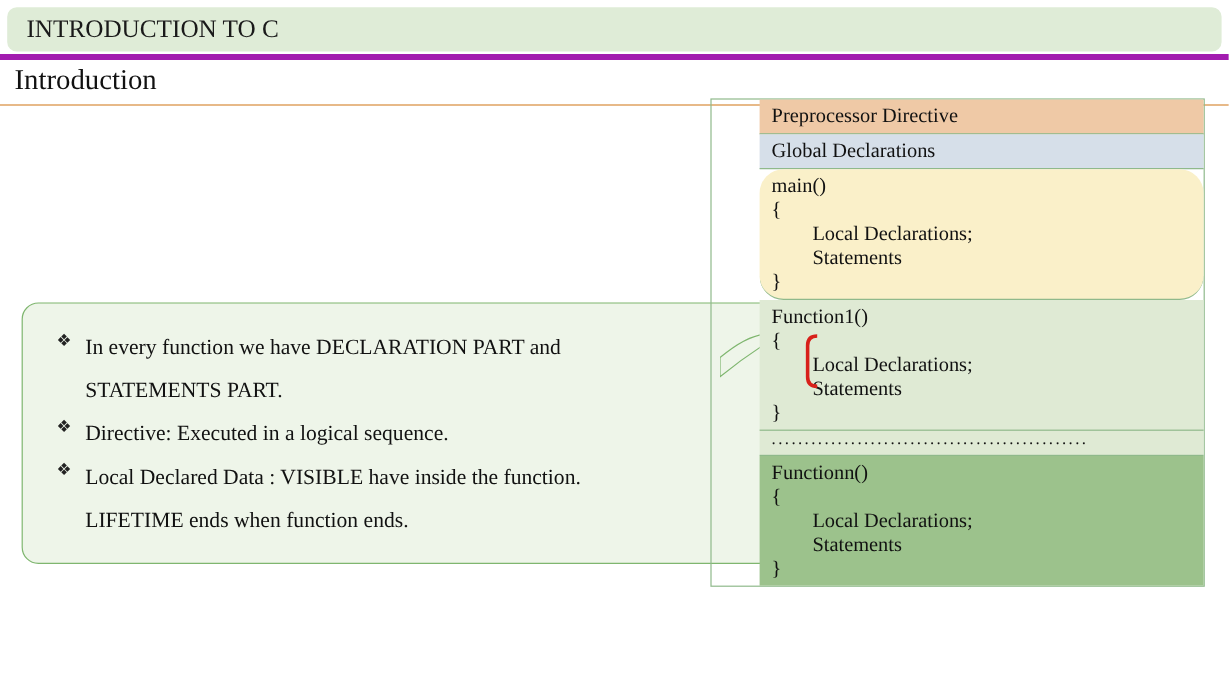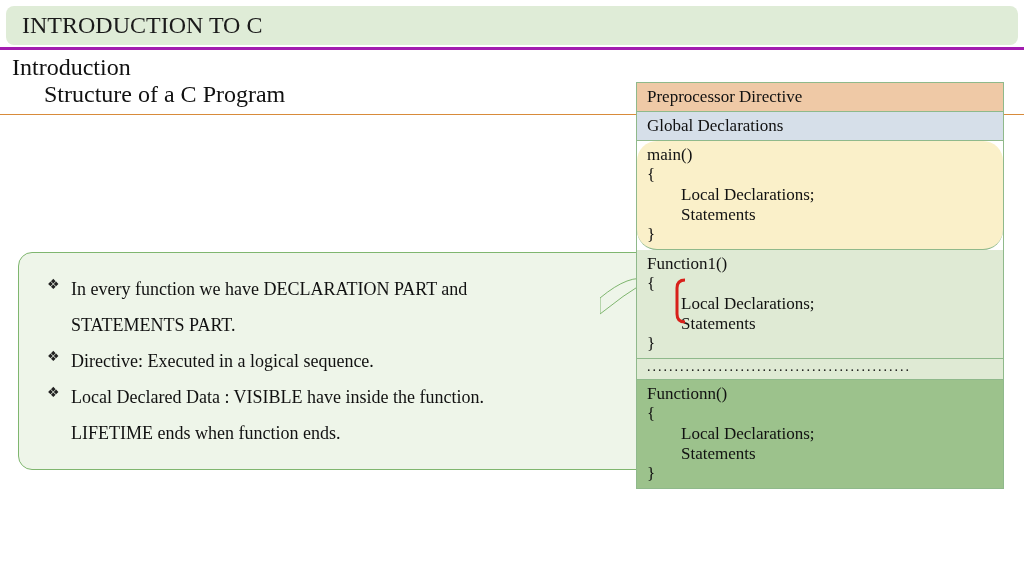--- a/index.html
+++ b/index.html
@@ -9,25 +9,25 @@
     font-family: "Times New Roman", Times, serif;
     background: #fff;
     position: relative;
     overflow: hidden;
   }
   .title-bar {
     background: #dfecd7;
     border-radius: 8px;
     padding: 6px 16px;
     margin: 6px 6px 0 6px;
-    font-size: 24px;
+    font-size: 21px;
     color: #1a1a1a;
   }
   .heading-block {
-    border-top: 3px solid #a21caf;
+    border-top: 5px solid #a21caf;
     border-bottom: 1px solid #d88b3a;
     margin-top: 2px;
     padding: 4px 12px 6px 12px;
   }
   .heading-block .h1 {
     font-size: 24px;
     color: #111;
   }
   .heading-block .h2 {
     font-size: 24px;
@@ -68,24 +68,25 @@
     position: absolute;
     left: 600px;
     top: 278px;
     width: 0; height: 0;
   }
   .callout-tail svg { display: block; }
   .diagram {
     position: absolute;
     right: 20px;
     top: 82px;
-    width: 368px;
+    width: 412px;
     border: 1px solid #8fb98b;
     font-size: 17px;
     color: #111;
+    padding-left: 40px;
   }
   .row {
     border-bottom: 1px solid #8fb98b;
     padding: 4px 10px;
   }
   .row:last-child { border-bottom: none; }
   .preproc { background: #efc9a6; }
   .globals { background: #d6dfe9; font-family: Liberation Serif, serif; }
   .mainfn  { background: #faf0c9; border-radius: 20px; }
   .fn1     { background: #dfead4; position: relative; }
@@ -107,21 +108,20 @@
 </style>
 </head>
 <body>
 
 <div class="title-bar">
   <span>INTRODUCTION TO C</span>
 </div>
 
 <div class="heading-block">
   <div class="h1">Introduction</div>
-  <div class="h2">Structure of a C Program</div>
 </div>
 
 <div class="callout">
   <ul>
     <li>
       <span>In every function we have DECLARATION PART and</span>
     </li>
     <div class="cont">STATEMENTS PART.</div>
     <li>Directive: Executed in a logical sequence.</li>
     <li>

